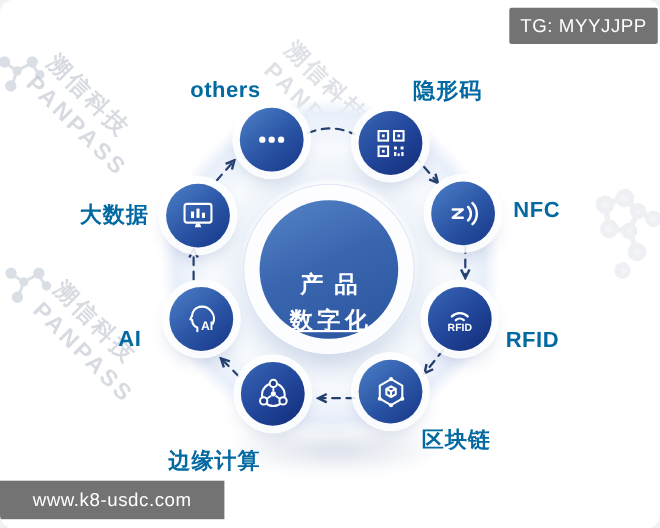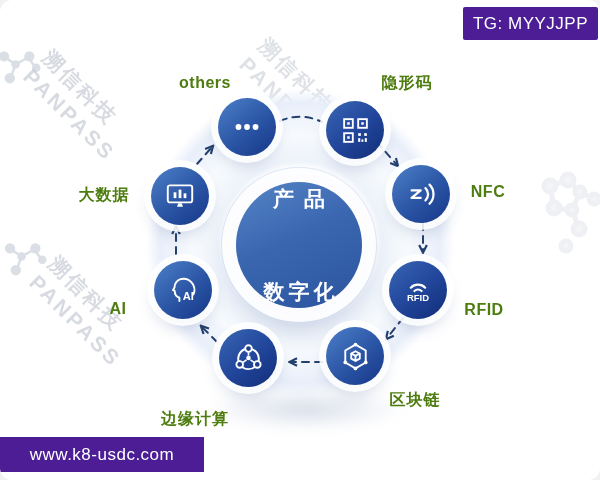--- a/index.html
+++ b/index.html
@@ -12,35 +12,35 @@
     background:radial-gradient(closest-side,rgba(150,165,195,.38),rgba(150,165,195,0));filter:blur(6px);}
   
   .wm-text{position:absolute;color:#b7bdc9;opacity:.55;font-weight:bold;font-size:21px;letter-spacing:3px;
     transform:rotate(45deg);transform-origin:0 0;line-height:27px;white-space:nowrap;}
   .wm-logo{position:absolute;opacity:.6;}
   .wm-molecule{position:absolute;opacity:.8;}
   
   .center-node{position:absolute;left:236px;top:182px;width:126px;height:126px;border-radius:50%;
     background:linear-gradient(155deg,#5584c6 0%,#3a66b0 45%,#2b549e 100%);
     box-shadow:0 0 0 14px rgba(255,255,255,.92),0 0 0 15px rgba(205,216,238,.6),0 18px 30px rgba(60,90,150,.28);
-    display:flex;flex-direction:column;align-items:center;justify-content:space-between;
+    display:flex;flex-direction:column;align-items:center;justify-content:flex-end;
     color:#fff;font-weight:bold;font-size:21px;line-height:33px;}
   .center-node .l1{letter-spacing:10px;margin-left:10px;}
-  .center-node .l2{letter-spacing:4px;margin-left:4px;}
+  .center-node .l2{letter-spacing:4px;margin-left:4px;text-decoration:underline;}
   
   .node{position:absolute;width:58px;height:58px;border-radius:50%;
     background:linear-gradient(140deg,#4d80c8 0%,#2a54a4 55%,#173788 100%);
     box-shadow:0 0 0 7px rgba(255,255,255,.88),0 9px 16px rgba(40,70,130,.22);
     display:flex;align-items:center;justify-content:center;}
   .node.dark{background:linear-gradient(140deg,#3a66b4 0%,#22479c 50%,#122c78 100%);}
-  .label{position:absolute;transform:translate(-50%,-50%);color:#4d7c0f;font-size:16px;font-weight:bold;
+  .label{position:absolute;transform:translate(-50%,-50%);color:#0369a1;font-size:20px;font-weight:bold;
     white-space:nowrap;letter-spacing:1px;}
   .label.latin{font-weight:600;letter-spacing:.5px;}
   
-  .badge{position:absolute;background:#4c1d95;color:#fff;display:flex;align-items:center;justify-content:center;
+  .badge{position:absolute;background:#737373;color:#fff;display:flex;align-items:center;justify-content:center;
     font-size:17px;letter-spacing:.5px;}
   .tg-badge{left:463px;top:7px;width:135px;height:33px;border-radius:2px;}
   .url-badge{left:0;top:437px;width:204px;height:35px;}
   svg{display:block;}
   .arrows{position:absolute;left:0;top:0;}
 </style>
 </head>
 <body>
 
 <div class="canvas">

